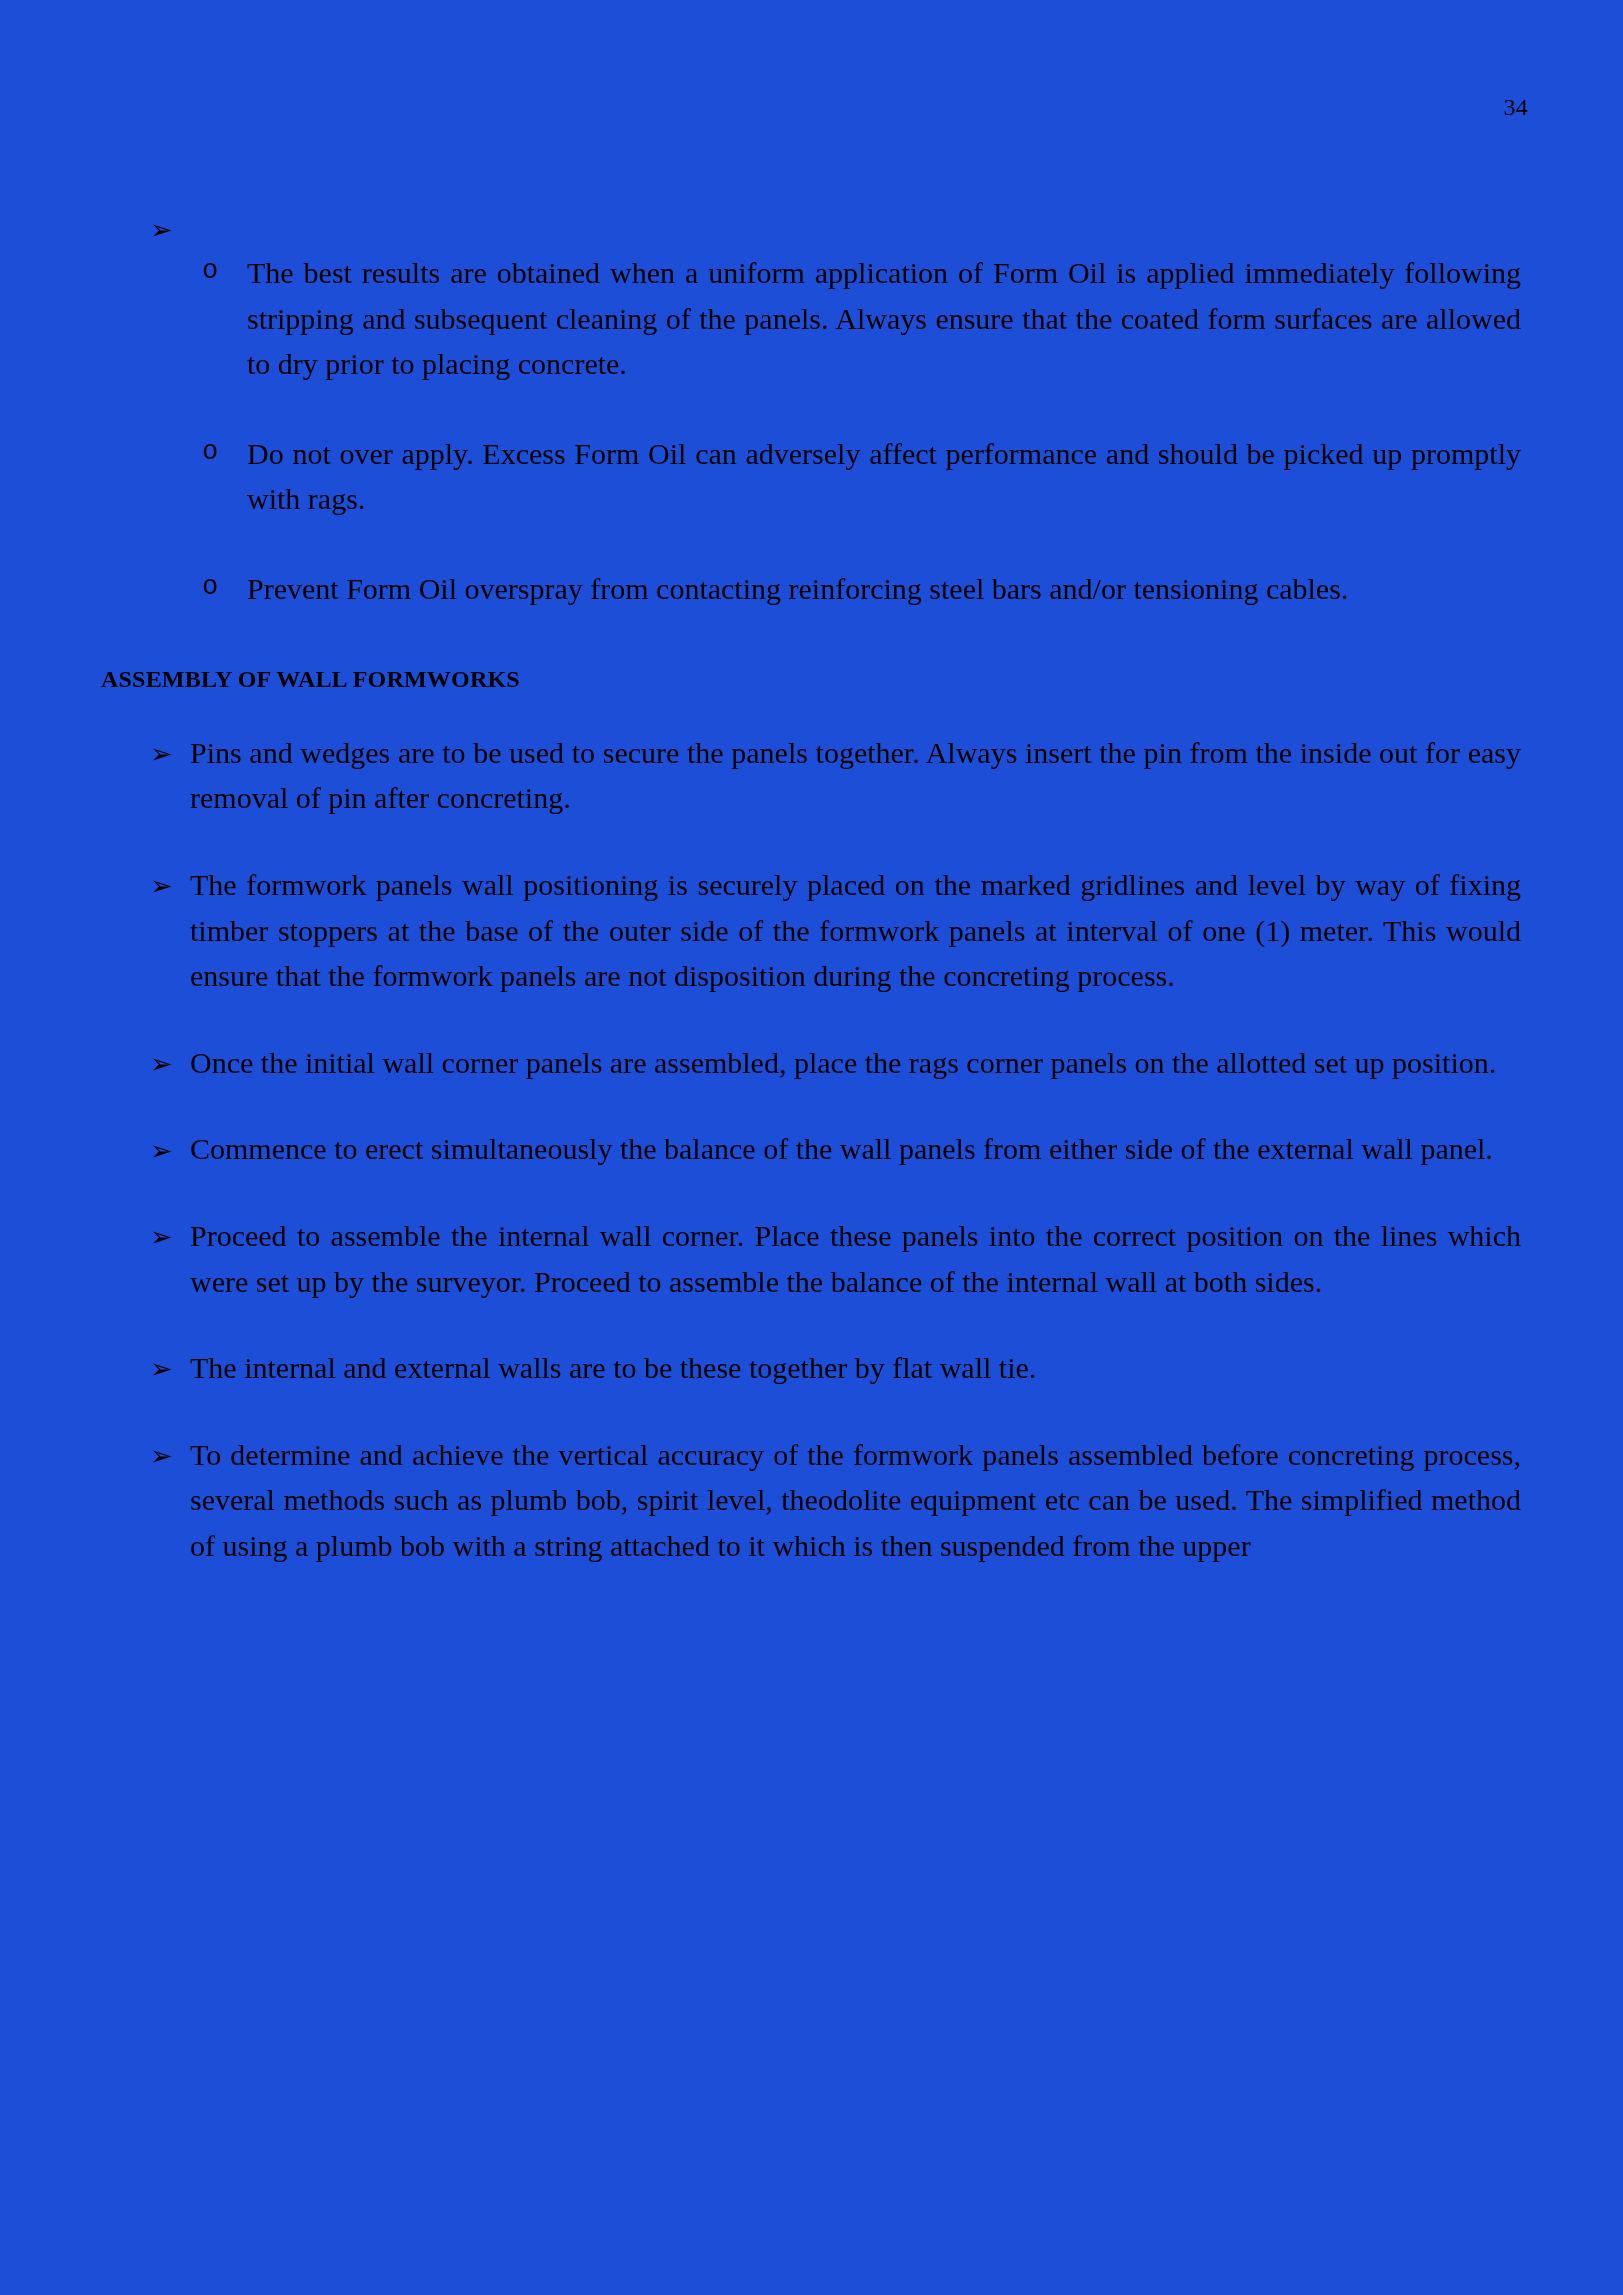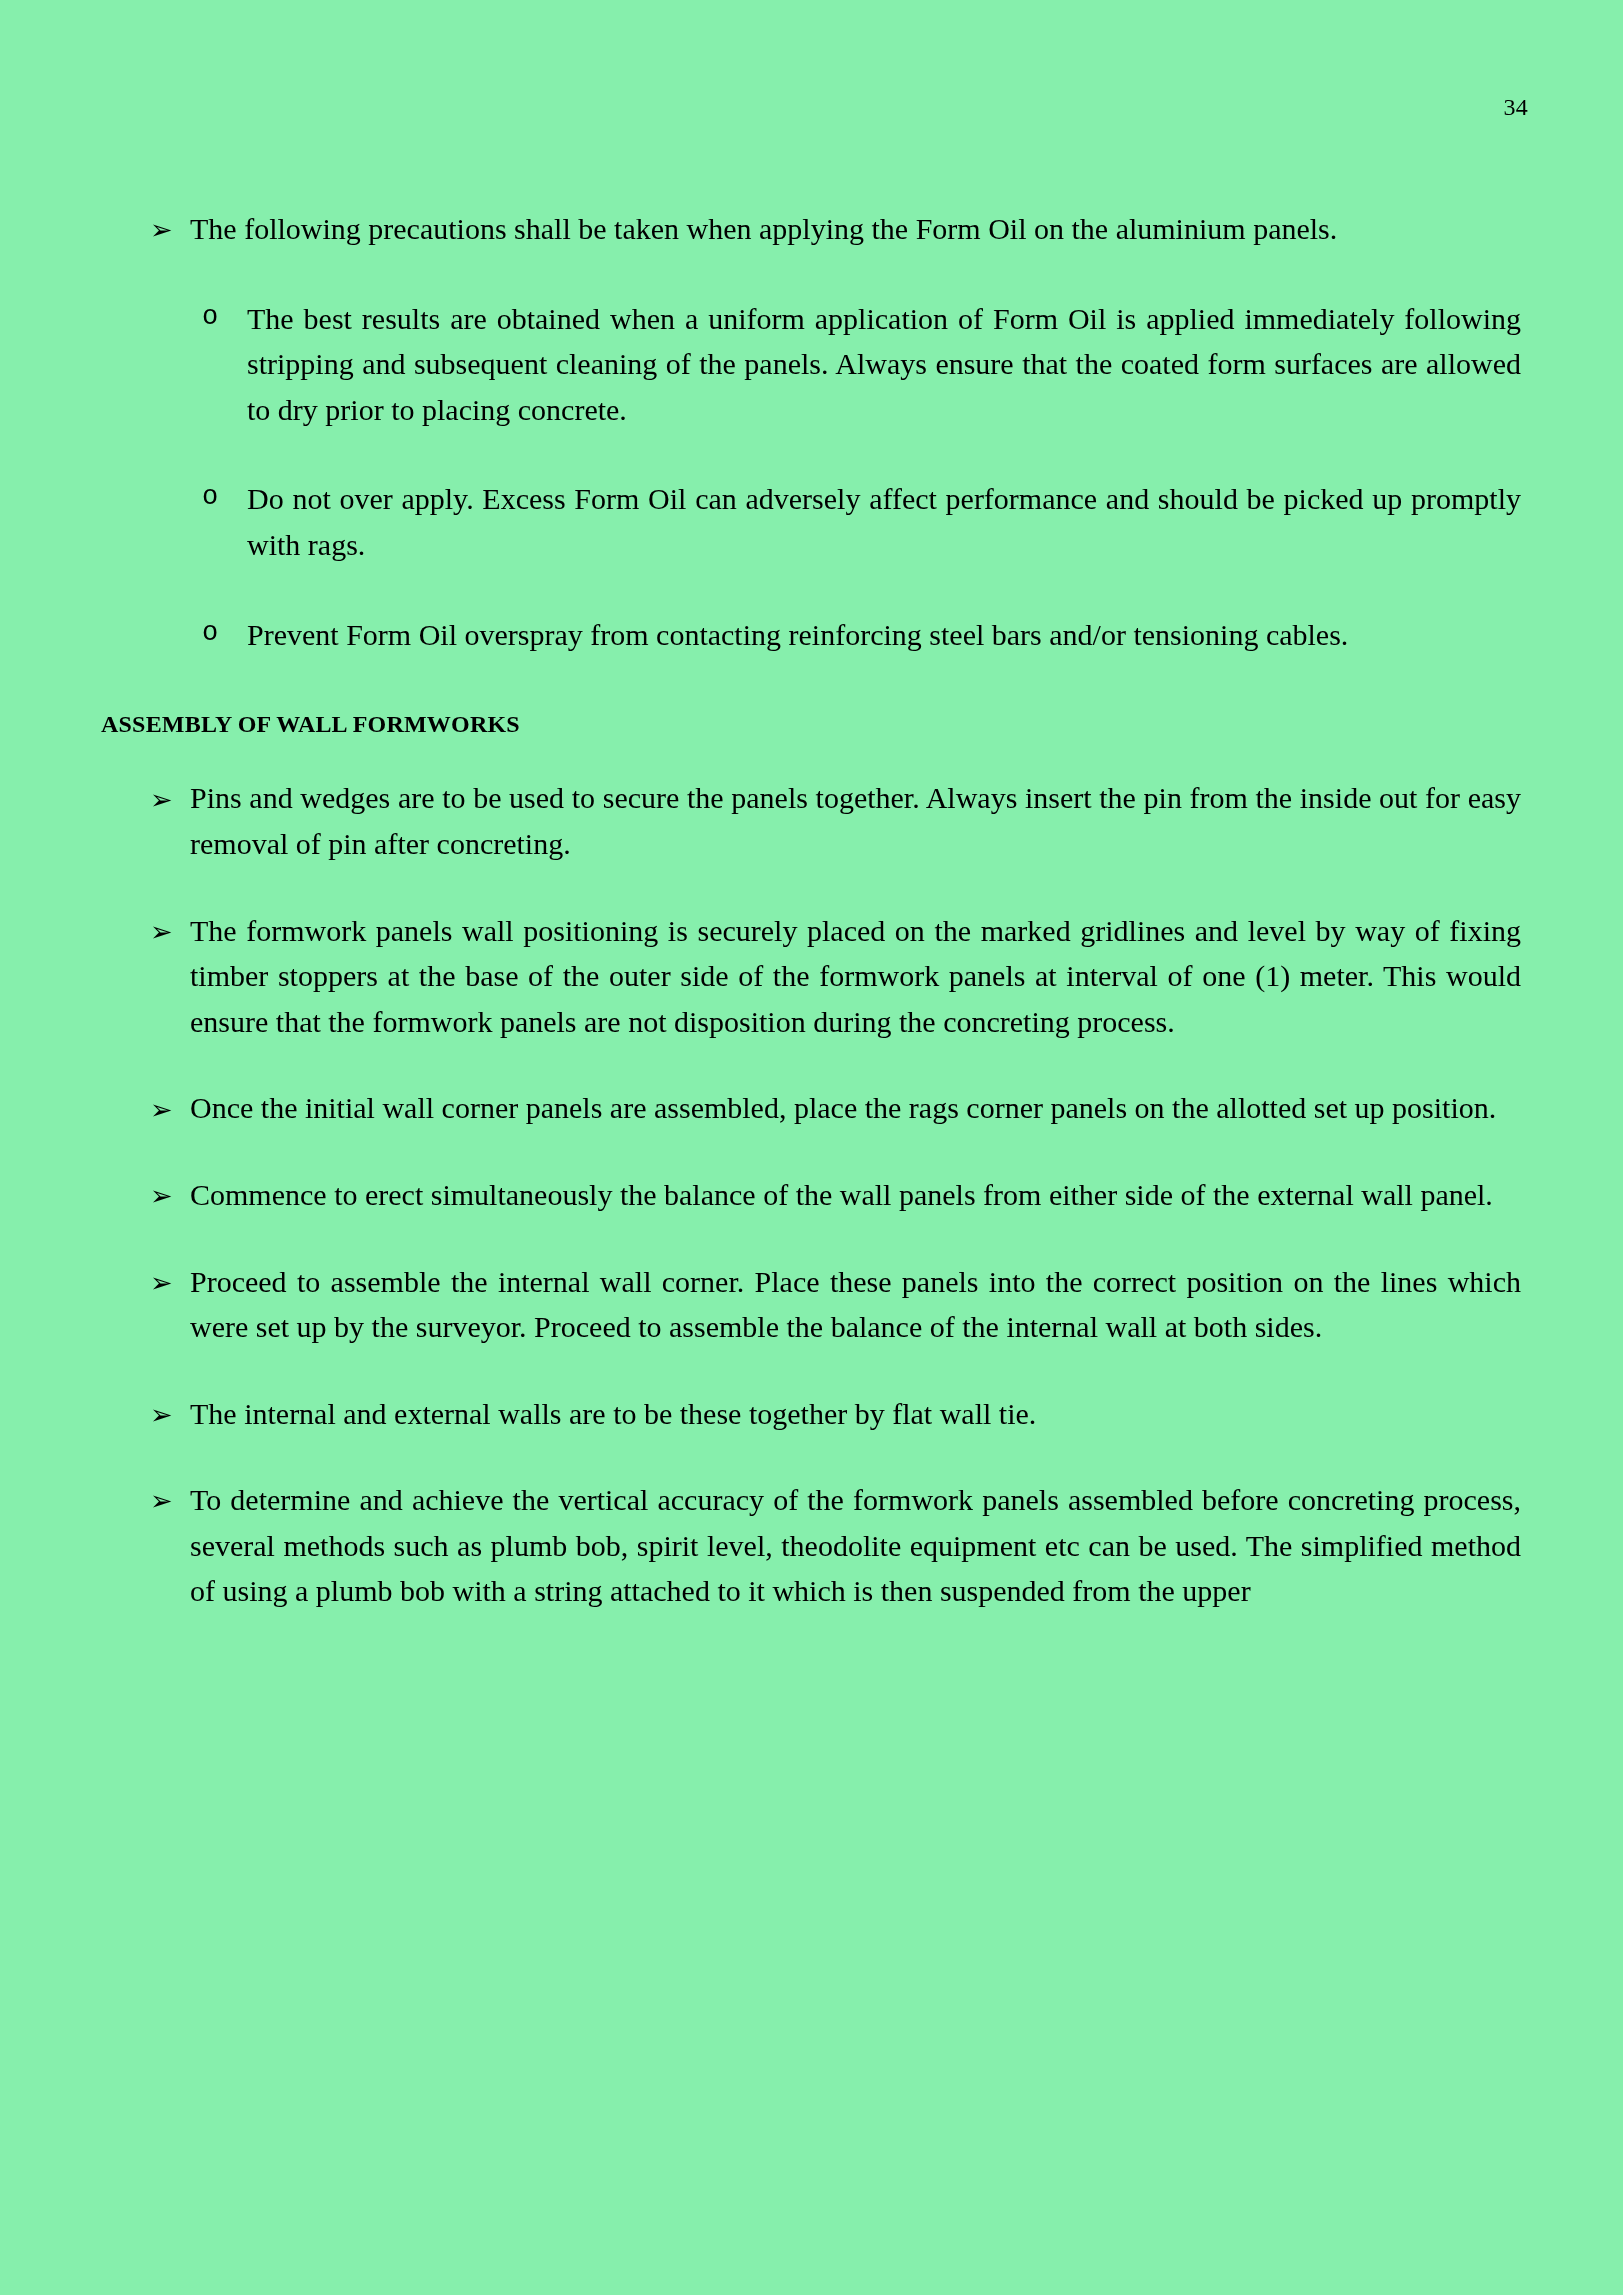--- a/index.html
+++ b/index.html
@@ -9,21 +9,21 @@
     background: #ffffff;
   }
   body {
     font-family: "Liberation Serif", "DejaVu Serif", serif;
     color: #000000;
   }
   .page {
     position: relative;
     width: 1623px;
     height: 2295px;
-    background: #86efac;
+    background: #1d4ed8;
     box-sizing: border-box;
     overflow: hidden;
   }
   
   .page-number {
     position: absolute;
     top: 95px;
     right: 95px;
     font-size: 24px;
     line-height: 1;
@@ -100,21 +100,20 @@
 
 <div class="page">
 
   <div class="page-number">34</div>
 
   <div class="content">
 
     <ul class="list-l1">
       <li class="item-l1">
         <span class="bullet-arrow">➢</span>
-        <span>The following precautions shall be taken when applying the Form Oil on the aluminium panels.</span>
       </li>
     </ul>
 
     <ul class="list-l2">
       <li class="item-l2">
         <span class="bullet-circle">o</span>
         <span>The best results are obtained when a uniform application of Form Oil is applied immediately following stripping and subsequent cleaning of the panels. Always ensure that the coated form surfaces are allowed to dry prior to placing concrete.</span>
       </li>
       <li class="item-l2">
         <span class="bullet-circle">o</span>

